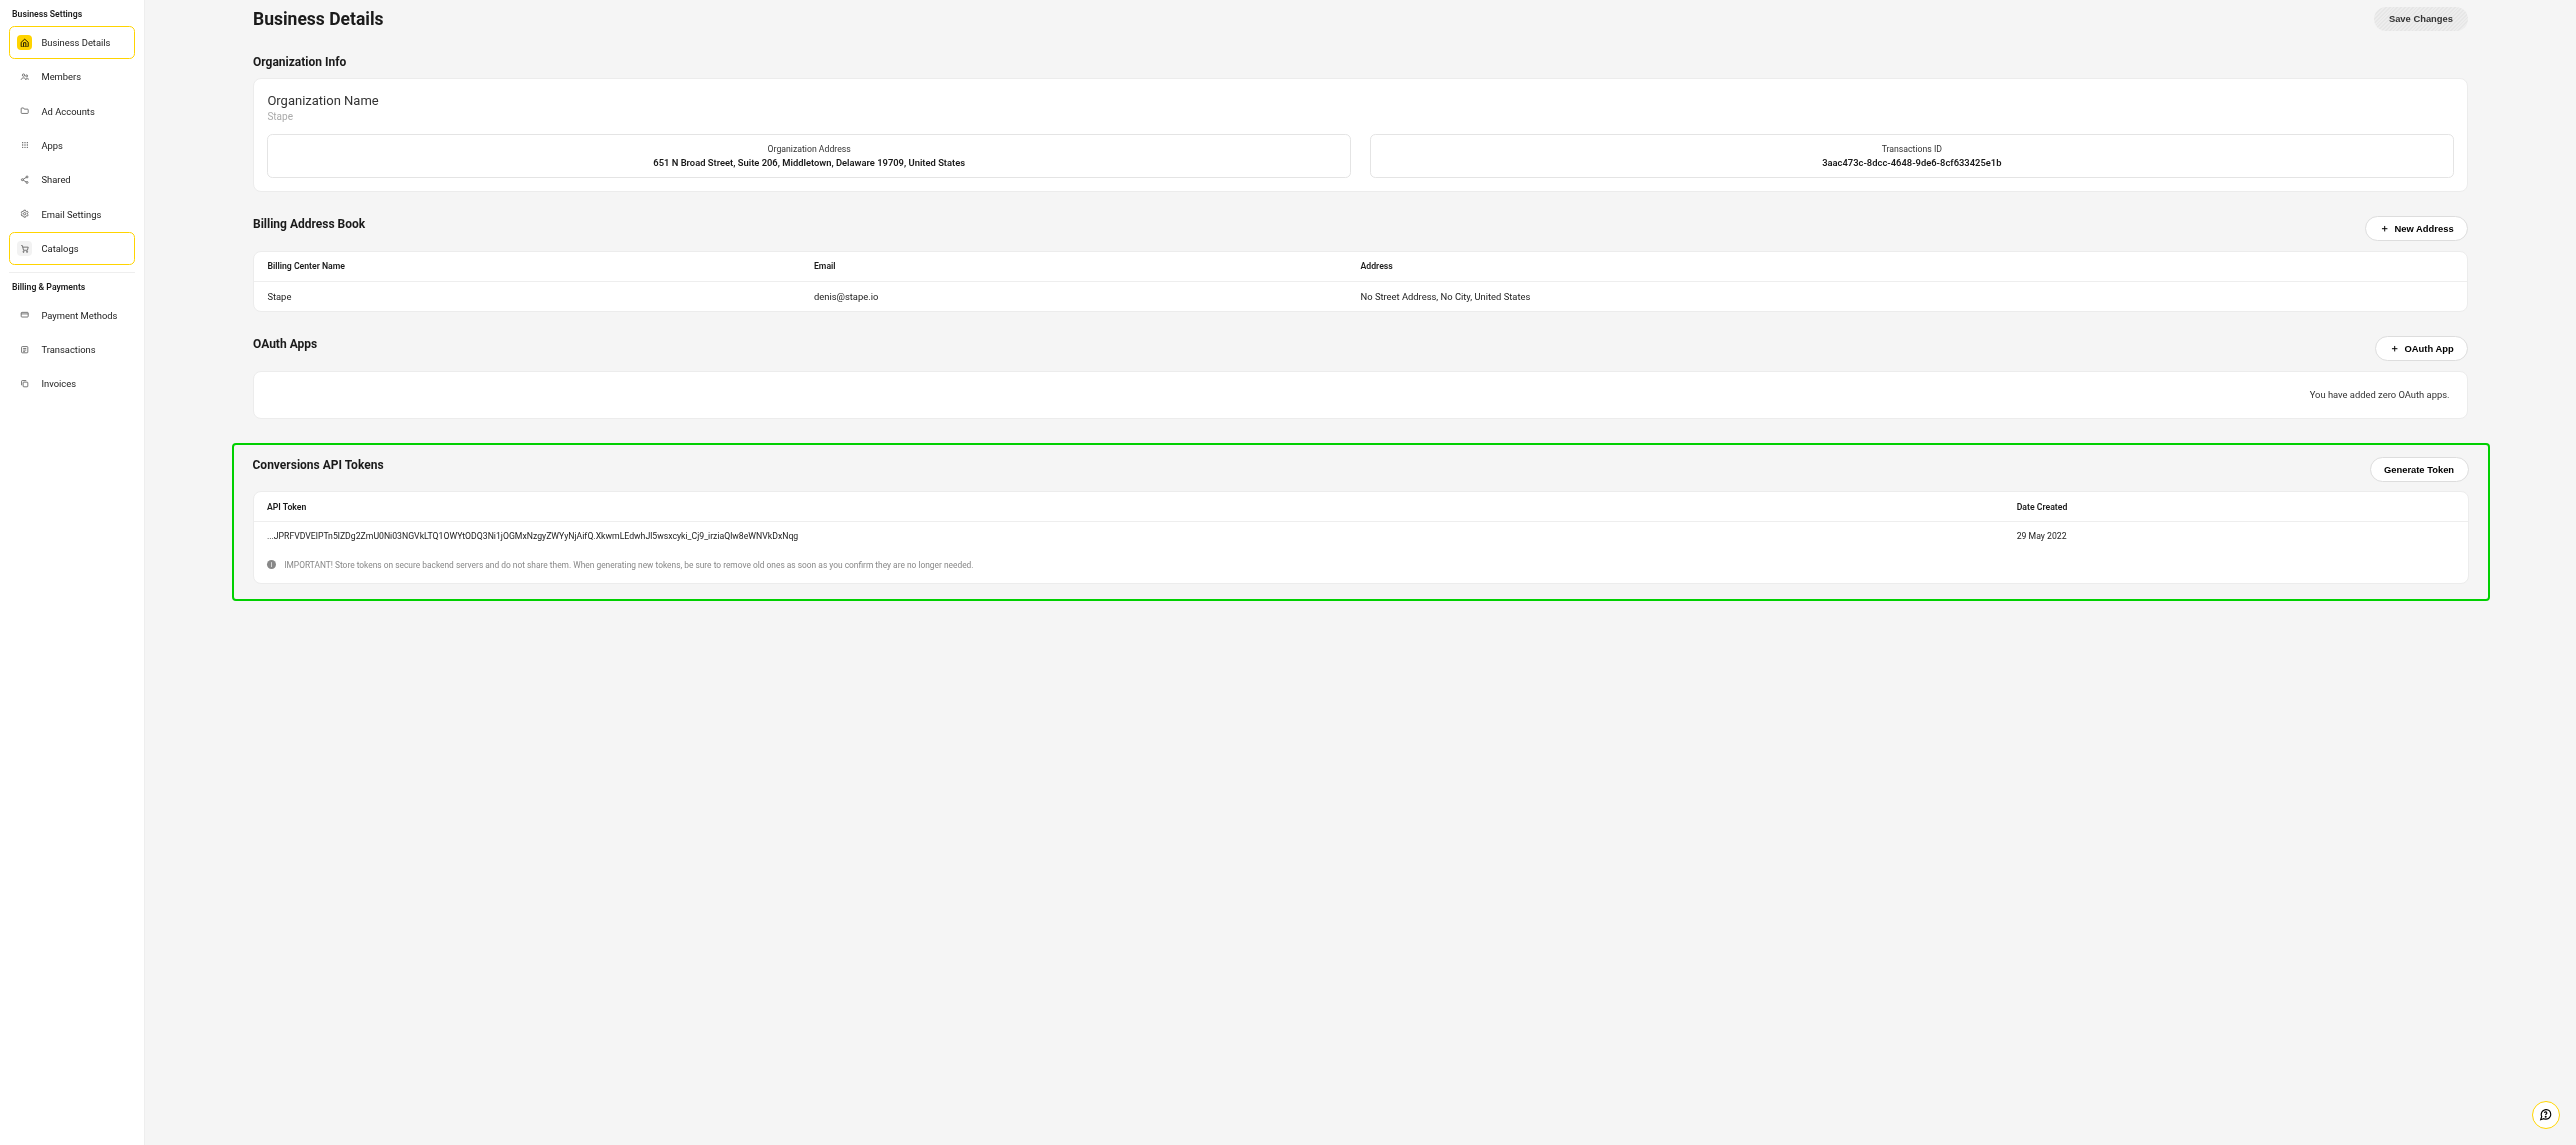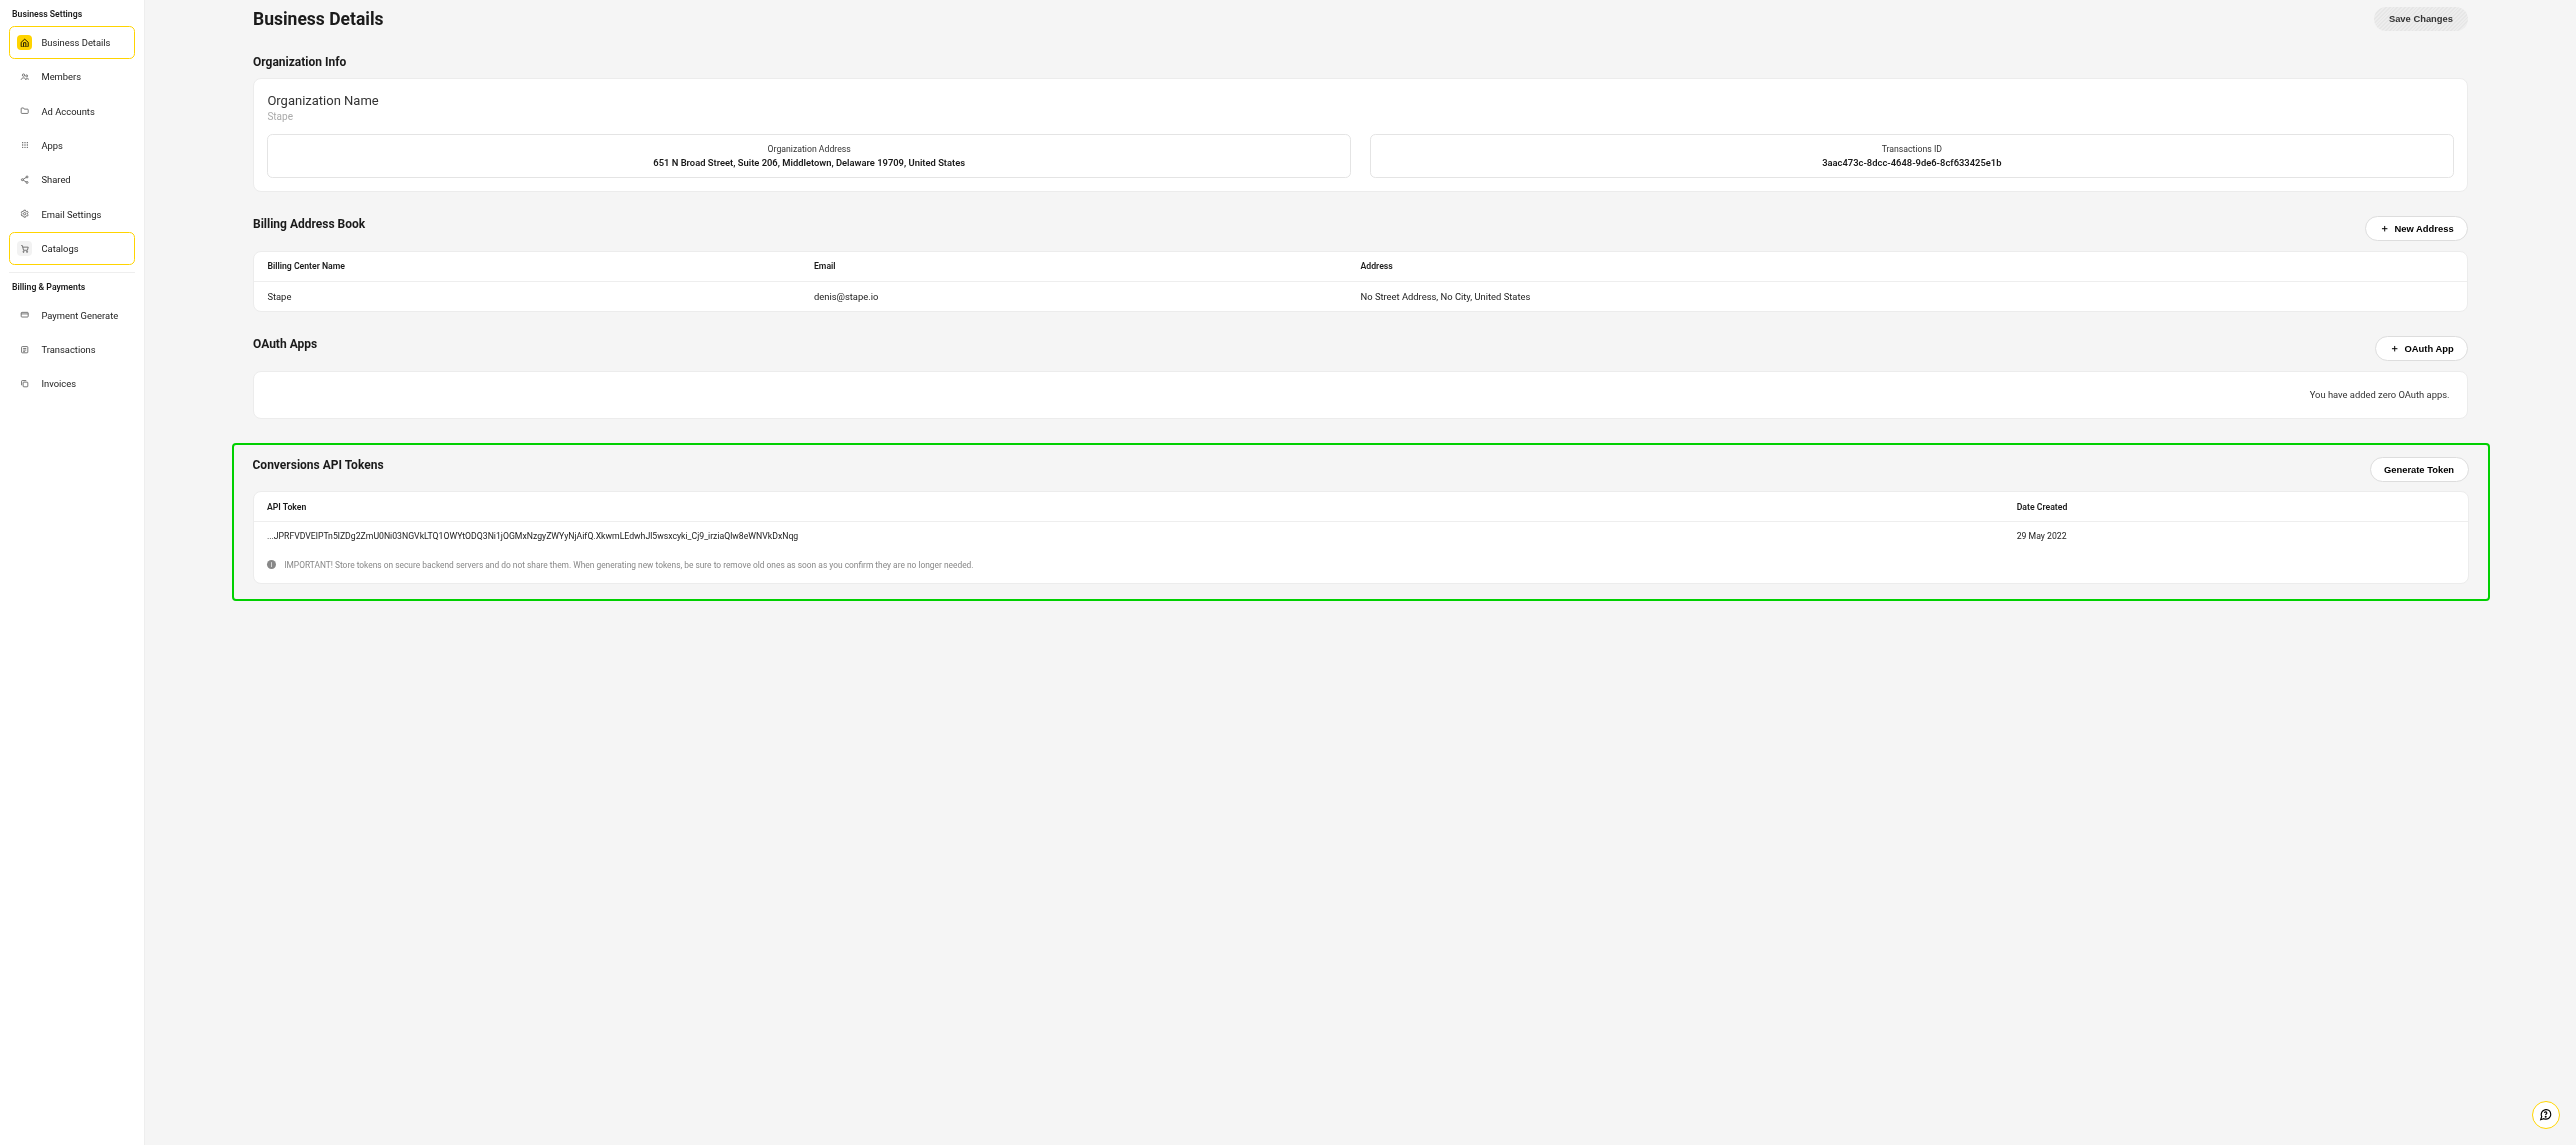--- a/index.html
+++ b/index.html
@@ -140,21 +140,21 @@
 
     <div class="sidebar-section-title">Billing &amp; Payments</div>
 
     <div class="nav-item">
       <span class="icon-wrap">
         <svg width="9.4" height="9.4" viewBox="0 0 24 24" fill="none" stroke="currentColor" stroke-width="2">
             <rect x="3" y="6" width="18" height="12" rx="2"></rect>
             <path d="M3 10h18"></path>
           </svg>
       </span>
-      <span class="label">Payment Generate</span>
+      <span class="label">Payment Methods</span>
     </div>
 
     <div class="nav-item">
       <span class="icon-wrap">
         <svg width="9.4" height="9.4" viewBox="0 0 24 24" fill="none" stroke="currentColor" stroke-width="2">
             <rect x="4" y="4" width="16" height="16" rx="2"></rect>
             <path d="M8 9h8M8 13h8M8 17h5"></path>
           </svg>
       </span>
       <span class="label">Transactions</span>

